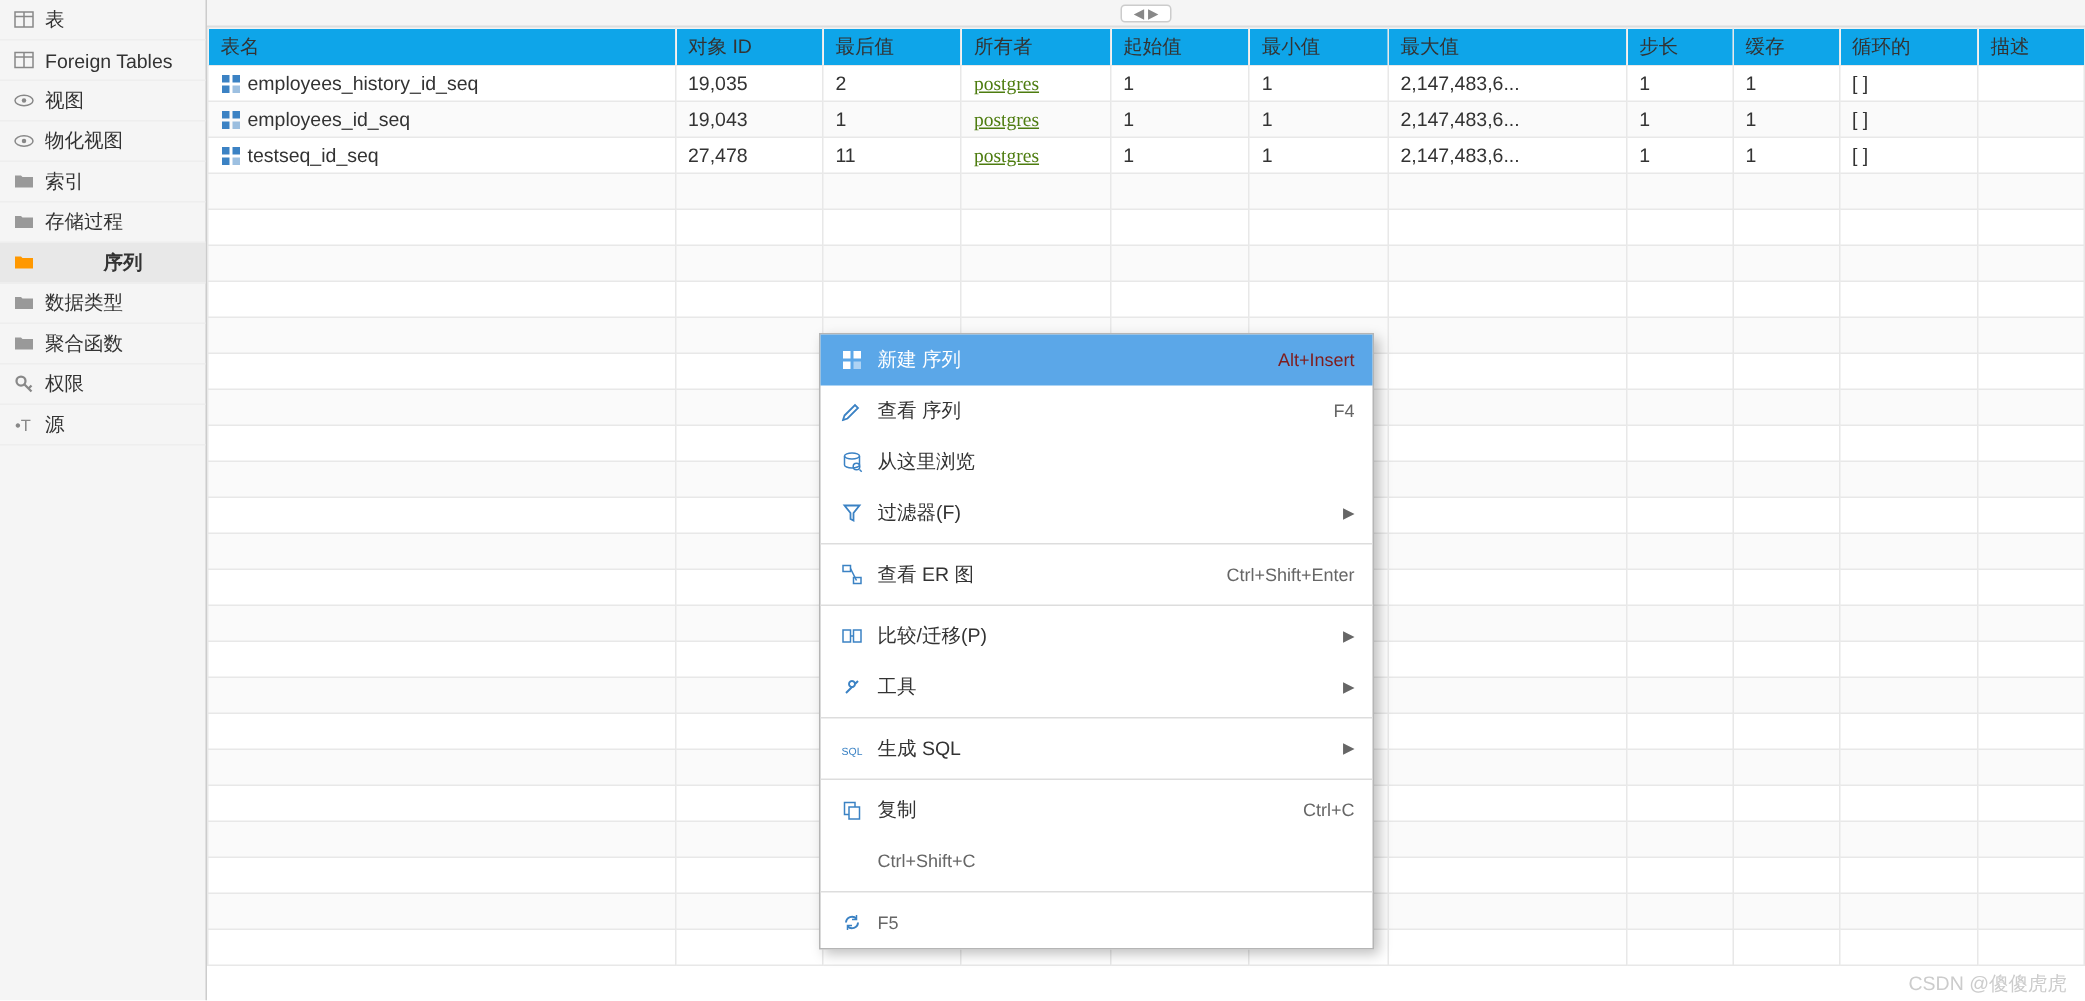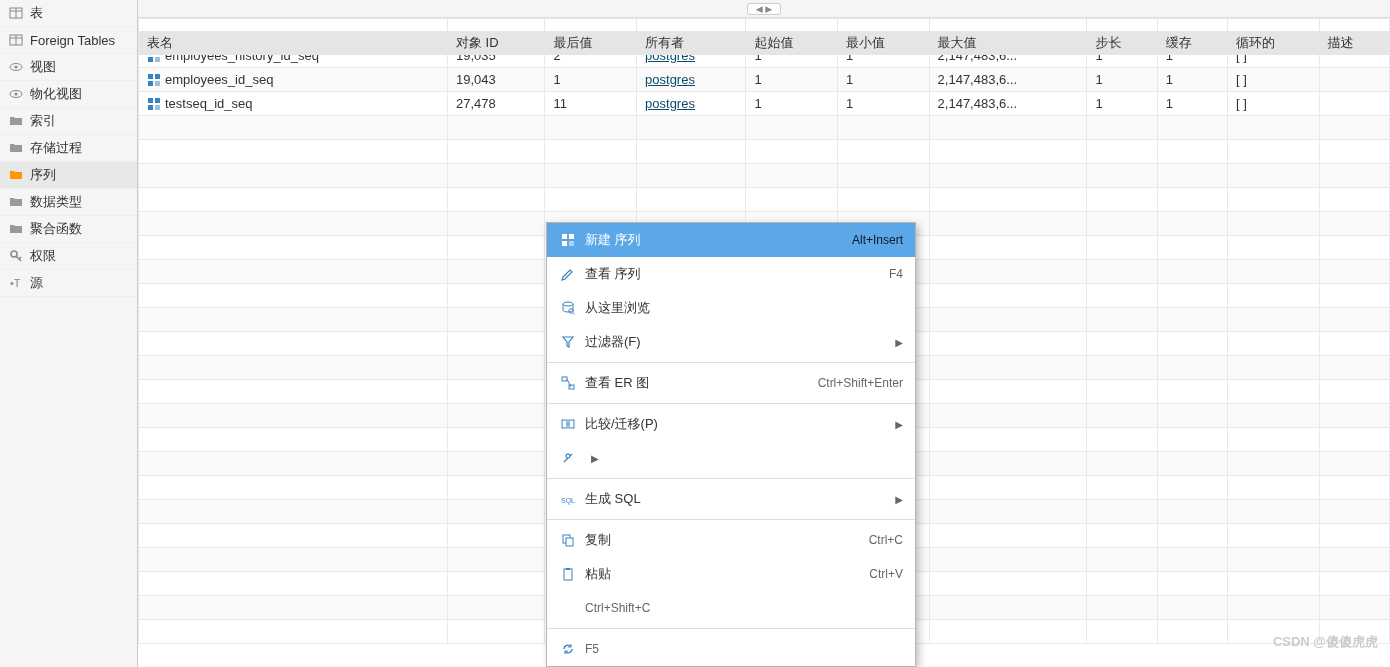--- a/index.html
+++ b/index.html
@@ -2,43 +2,43 @@
 <html><head>
 <meta charset="utf-8">
 <style>
 * { box-sizing: border-box; margin: 0; padding: 0; }
 body { font-family: "Microsoft YaHei", sans-serif; font-size: 13px; color: #333; background: #fff; width: 1390px; height: 667px; overflow: hidden; position: relative; }
 .container { display: flex; height: 100%; }
 .sidebar { width: 138px; background: #f5f5f5; border-right: 1px solid #ccc; }
 .sidebar-item { display: flex; align-items: center; padding: 5px 8px; height: 27px; cursor: pointer; border-bottom: 1px solid #eee; }
 .sidebar-item.active { background: #e8e8e8; }
 .sidebar-item .icon { width: 16px; height: 16px; margin-right: 6px; display: inline-flex; align-items: center; justify-content: center; flex-shrink: 0; }
-.sidebar-item.active .label { font-weight: normal; }
+.sidebar-item.active .label { font-weight: bold; margin-left: 39px; }
 .main { flex: 1; display: flex; flex-direction: column; position: relative; }
 .toolbar { height: 18px; background: #f5f5f5; border-bottom: 1px solid #ddd; display: flex; justify-content: center; align-items: center; }
 .toolbar-arrows { display: flex; gap: 2px; background: #fff; border: 1px solid #ccc; border-radius: 3px; padding: 0 8px; font-size: 9px; color: #888; }
 .grid { flex: 1; overflow: auto; }
 table { border-collapse: collapse; width: 100%; }
 th, td { border: 1px solid #e8e8e8; padding: 3px 8px; height: 24px; font-size: 13px; white-space: nowrap; }
-th { background: #e5e5e5; text-align: left; font-weight: normal; color: #333; position: sticky; top: 12px; }
+th { background: #0ea5e9; text-align: left; font-weight: normal; color: #333; position: sticky; top: 0; }
 th.num, td.num { text-align: left; }
-td.link { color: #0c4a6e; text-decoration: underline; cursor: pointer; }
+td.link { color: #4d7c0f; text-decoration: underline; cursor: pointer; font-family: Liberation Serif, serif; }
 .seq-icon { width: 14px; height: 14px; display: inline-block; vertical-align: middle; margin-right: 4px; }
 tbody tr:nth-child(even) { background: #fafafa; }
 tbody tr:nth-child(n+5) td { color: transparent; }
 .context-menu { position: absolute; left: 546px; top: 222px; width: 370px; background: #fff; border: 1px solid #b5b5b5; box-shadow: 3px 3px 8px rgba(0,0,0,.25); z-index: 100; }
 .menu-item { display: flex; align-items: center; height: 34px; padding: 0 12px; cursor: pointer; }
 .menu-item.highlighted { background: #5ba7e8; color: #fff; }
 .menu-item .mi-icon { width: 18px; height: 18px; margin-right: 8px; display: inline-flex; align-items: center; justify-content: center; flex-shrink: 0; }
 .menu-item .mi-label { flex: 1; }
 .menu-item .mi-shortcut { color: #666; font-size: 12px; }
-.menu-item.highlighted .mi-shortcut { color: #0f172a; }
+.menu-item.highlighted .mi-shortcut { color: #7f1d1d; }
 .menu-item .mi-sub { font-size: 10px; color: #666; margin-left: 6px; }
 .menu-sep { height: 1px; background: #ddd; margin: 3px 0; }
-.watermark { position: absolute; right: 12px; bottom: 16px; color: #ccc; font-size: 13px; font-weight: bold; }
+.watermark { position: absolute; right: 12px; bottom: 2px; color: #ccc; font-size: 13px; }
 .folder-icon { fill: #ff9800; }
 .folder-icon-gray { fill: #999; }
 </style>
 </head>
 <body>
 
 <div class="container">
   <div class="sidebar" id="sidebar">
       <div class="sidebar-item">
         <span class="icon">
@@ -573,20 +573,21 @@
     <span class="mi-label">比较/迁移(P)</span>
 
     <span class="mi-sub">▶</span>
     </div>
     <div class="menu-item">
     <span class="mi-icon">
         <svg width="14" height="14" viewBox="0 0 14 14">
           <path d="M3 11l4-4M9 5a2 2 0 1 1 0-.01M11 3l-2 2" fill="none" stroke="#3b82c4" stroke-width="1.3"></path>
         </svg>
       </span>
+    <span class="mi-label">工具</span>
 
     <span class="mi-sub">▶</span>
     </div>
     <div class="menu-sep"></div>
     <div class="menu-item">
     <span class="mi-icon">
         <svg width="14" height="14" viewBox="0 0 14 14">
           <text x="0" y="11" font-size="7" fill="#3b82c4">SQL</text>
         </svg>
       </span>
@@ -599,30 +600,20 @@
     <span class="mi-icon">
         <svg width="14" height="14" viewBox="0 0 14 14">
           <rect x="2" y="2" width="7" height="8" fill="none" stroke="#3b82c4"></rect>
           <rect x="5" y="5" width="7" height="8" fill="#fff" stroke="#3b82c4"></rect>
         </svg>
       </span>
     <span class="mi-label">复制</span>
     <span class="mi-shortcut">Ctrl+C</span>
     </div>
     <div class="menu-item">
-    <span class="mi-icon">
-        <svg width="14" height="14" viewBox="0 0 14 14">
-          <rect x="3" y="2" width="8" height="11" fill="none" stroke="#3b82c4"></rect>
-          <rect x="5" y="1" width="4" height="2" fill="#3b82c4"></rect>
-        </svg>
-      </span>
-    <span class="mi-label">粘贴</span>
-    <span class="mi-shortcut">Ctrl+V</span>
-    </div>
-    <div class="menu-item">
     <span class="mi-icon"></span>
     <span class="mi-shortcut">Ctrl+Shift+C</span>
     </div>
     <div class="menu-sep"></div>
     <div class="menu-item">
     <span class="mi-icon">
         <svg width="14" height="14" viewBox="0 0 14 14">
           <path d="M3 7a4 4 0 0 1 7-2.5M11 7a4 4 0 0 1-7 2.5" fill="none" stroke="#3b82c4" stroke-width="1.3"></path>
           <path d="M10 2v3h-3M4 12V9h3" fill="none" stroke="#3b82c4"></path>
         </svg>

